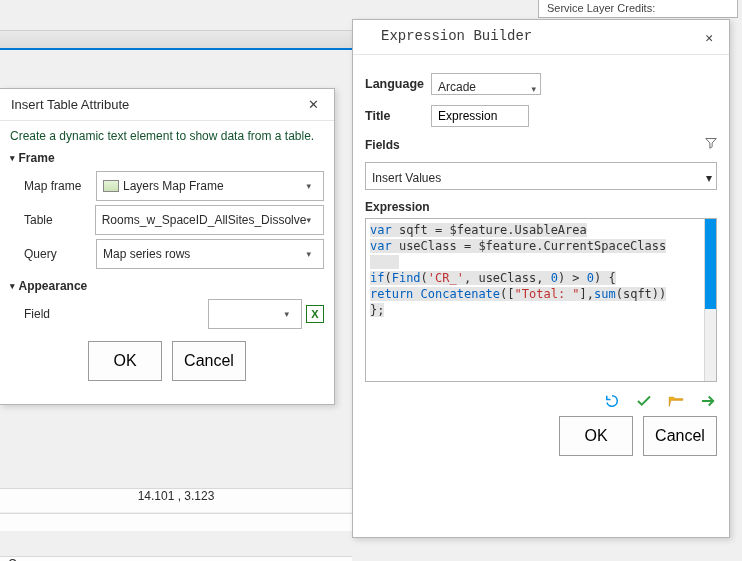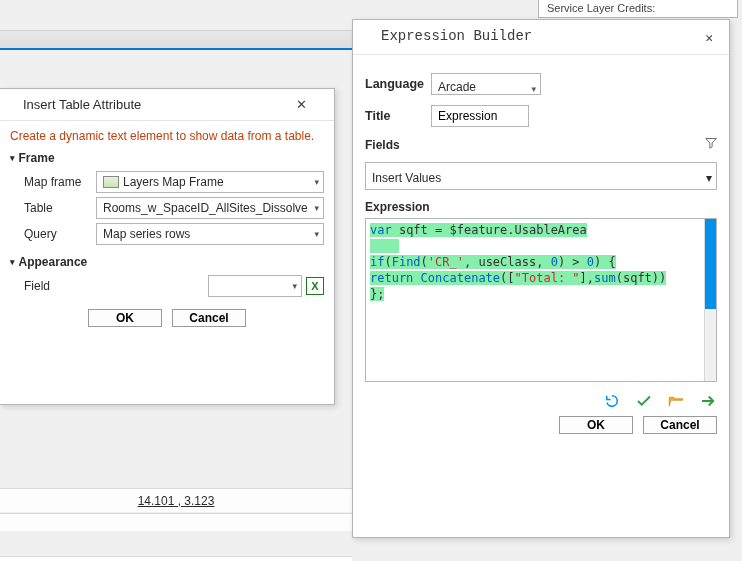--- a/index.html
+++ b/index.html
@@ -42,69 +42,68 @@
     border-top: 1px solid #d0d0d0;
   }
 
   
   #ins-panel {
     left: 0; top: 88px; width: 335px; height: 317px;
     border-left: none;
   }
   .panel-header {
     display: flex; justify-content: space-between; align-items: center;
-    padding: 6px 23px;
+    padding: 6px 11px;
     font-size: 13px;
     border-bottom: 1px solid #e5e5e5;
   }
   .close-x { color: #444; cursor: pointer; font-size: 13px; padding: 2px 4px; }
   .panel-body { padding: 6px 10px 10px 10px; }
-  .desc { margin: 2px 0 8px 0; color: #c2410c; }
+  .desc { margin: 2px 0 8px 0; color: #14532d; }
   .section-head {
     display: flex; align-items: center; gap: 4px;
     font-weight: 600; margin: 4px 0 6px 0;
   }
   .caret-down { font-size: 9px; }
   .form-row { display: flex; align-items: center; margin: 4px 0; }
   .form-row .lbl { width: 86px; padding-left: 14px; }
   .dd {
-    flex: 1; height: 22px;
+    flex: 1; height: 30px;
     border: 1px solid #b5b5b5; background: #fff;
     display: flex; align-items: center; justify-content: space-between;
-    padding: 0 4px 0 6px; font-size: 12px;
+    padding: 0 12px 0 6px; font-size: 12px;
   }
   .dd .dd-thumb { width: 16px; height: 12px; background: linear-gradient(#e6f3da,#cbe4b7); border: 1px solid #888; margin-right: 4px; }
   .dd .dd-text { flex: 1; white-space: nowrap; overflow: hidden; text-overflow: ellipsis; }
   .dd .dd-arrow { color: #555; font-size: 9px; }
   .txt {
     flex: 1; height: 22px; border: 1px solid #b5b5b5; background: #fff;
     padding: 0 4px; font-family: inherit; font-size: 12px;
   }
   .excel-icon {
     display: inline-flex; align-items: center; justify-content: center;
     width: 18px; height: 18px; border: 1px solid #1a7a1a; color: #1a7a1a;
     font-weight: bold; font-size: 11px; margin-left: 4px;
   }
   .field-row .dd { flex: 0 0 94px; }
   .delim-row .txt { flex: 0 0 94px; }
 
   .btn-bar { display: flex; justify-content: center; gap: 10px; margin: 12px 0 2px 0; }
   .btn {
-    min-width: 74px; height: 18px;
+    min-width: 74px; height: 40px;
     border: 1px solid #9a9a9a; background: #fdfdfd;
-    font-family: inherit; font-size: 12px;
+    font-family: inherit; font-size: 16px;
     cursor: pointer;
-    font-weight: bold;
   }
 
   
   .status-row {
     position: absolute; left: 0; width: 352px; height: 24px;
     background: #fdfdfd; border-top: 1px solid #d8d8d8;
-    display: flex; align-items: center; padding: 0 8px; text-decoration: underline;
+    display: flex; align-items: flex-start; padding: 0 8px;
   }
   #status-coords { top: 488px; justify-content: center; }
   #status-spacer { top: 513px; height: 18px; }
   #status-copy { top: 556px; height: 18px; border-top: 1px solid #d8d8d8; }
 
   
   #expr-panel { left: 352px; top: 19px; width: 378px; height: 519px; }
   .eb-header {
     display: flex; justify-content: space-between; align-items: flex-start;
     padding: 8px 12px 6px 28px; font-size: 14px; color: #3a3a3a;
@@ -145,21 +144,21 @@
     border: 1px solid #b5b5b5; height: 164px; position: relative;
     font-family: Consolas, monospace; font-size: 12px;
     padding: 3px 14px 3px 4px; line-height: 16px;
     overflow: hidden;
   }
   .codebox .code-scroll {
     position: absolute; right: 0; top: 0; bottom: 0; width: 12px;
     background: #f0f0f0; border-left: 1px solid #d8d8d8;
   }
   .codebox .code-scroll .thumb { position: absolute; top: 0; left: 0; right: 0; height: 90px; background: #0091ea; }
-  .hl { background: #86efac; }
+  .hl { background: #e5e5e5; }
   .kw { color: #0060c0; }
   .fn { color: #0060c0; }
   .str { color: #c03030; }
   .num { color: #0060c0; }
   .pl { color: #333; }
 
   .eb-toolbar { display: flex; gap: 14px; justify-content: flex-end; margin: 10px 0 6px 0; }
   .tbicon { width: 18px; height: 18px; display: inline-flex; align-items: center; justify-content: center; }
   .eb-btnbar { display: flex; gap: 10px; justify-content: flex-end; }
 
@@ -276,20 +275,21 @@
         <div class="insert-values">
           <span>Insert Values</span>
           <span class="dd-arrow">▾</span>
         </div>
       </div>
     </div>
 
     <div class="eb-expr-lbl">Expression</div>
     <div class="codebox">
 <div><span class="hl"><span class="kw">var</span><span class="pl"> sqft = $feature.UsableArea</span></span></div>
+<div><span class="hl"><span class="kw">var</span><span class="pl"> useClass = $feature.CurrentSpaceClass</span></span></div>
 <div><span class="hl">&nbsp;&nbsp;&nbsp;&nbsp;</span></div>
 <div><span class="hl"><span class="kw">if</span><span class="pl">(</span><span class="fn">Find</span><span class="pl">(</span><span class="str">'CR_'</span><span class="pl">, useClass, </span><span class="num">0</span><span class="pl">) &gt; </span><span class="num">0</span><span class="pl">) {</span></span></div>
 <div><span class="hl"><span class="kw">  return</span><span class="pl"> </span><span class="fn">Concatenate</span><span class="pl">([</span><span class="str">"Total: "</span><span class="pl">],</span><span class="fn">sum</span><span class="pl">(sqft))</span></span></div>
 <div><span class="hl"><span class="pl">  };</span></span></div>
       <div class="code-scroll">
           <div class="thumb"></div>
         </div>
     </div>
 
     <div class="eb-toolbar">

